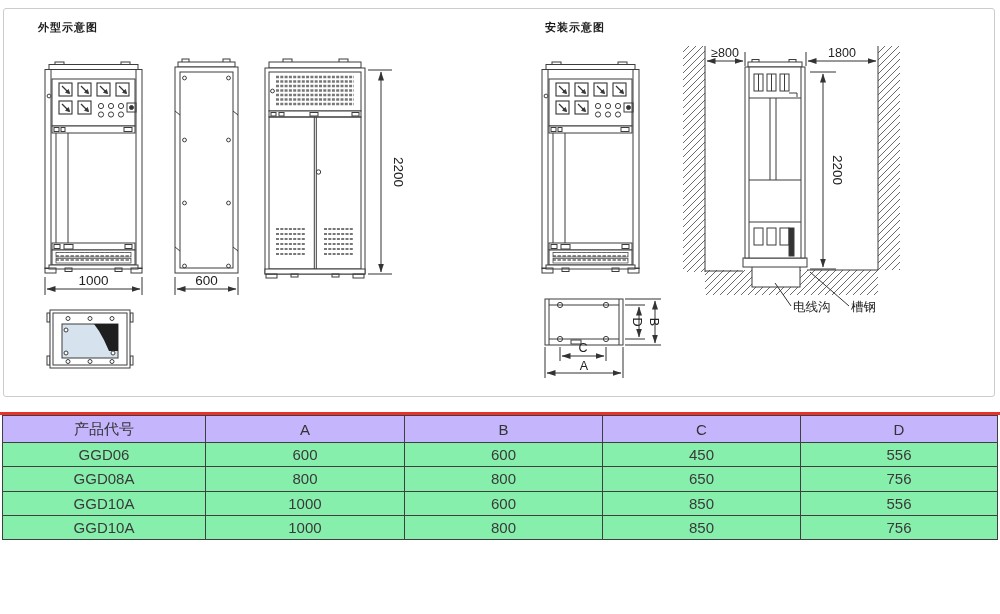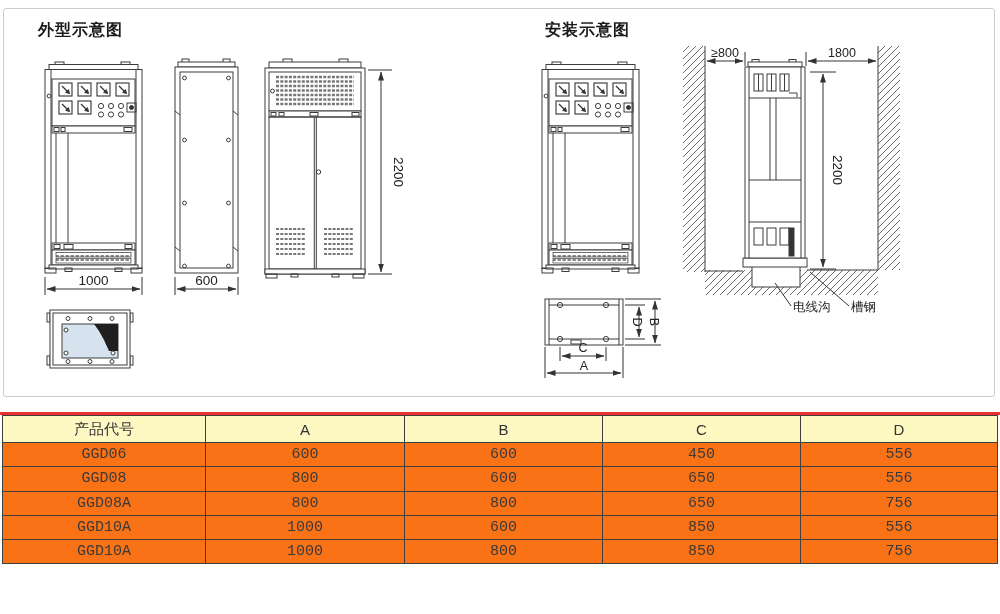--- a/index.html
+++ b/index.html
@@ -5,38 +5,38 @@
   html,body{margin:0;padding:0;background:#fff;}
   body{
     width:1000px;height:614px;position:relative;overflow:hidden;
     font-family:"Liberation Sans",sans-serif;color:#2e2e2e;
   }
   .diagram-panel{
     position:absolute;left:3px;top:8px;width:992px;height:389px;
     border:1px solid #c9cdd0;border-radius:3px;background:#fff;box-sizing:border-box;
   }
   .diagram-title{
-    position:absolute;top:20px;font-size:16px;font-weight:600;
+    position:absolute;top:20px;font-size:11px;font-weight:600;
     letter-spacing:1px;color:#1b1b1b;
   }
   .title-outline{left:38px;}
   .title-install{left:545px;}
   svg.drawing{position:absolute;left:0;top:0;}
   svg text{font-family:"Liberation Sans",sans-serif;fill:#222;stroke:none;}
   .table-wrap{position:absolute;left:0;top:412px;width:1000px;}
   .red-bar{height:3px;background:#e8322b;width:100%;}
   table.spec{
     width:996px;margin:0 2px;border-collapse:collapse;table-layout:fixed;
   }
   table.spec th,table.spec td{
     border:1px solid #3f3f3f;text-align:center;vertical-align:middle;
     font-size:15px;color:#3a3a3a;padding:0;overflow:hidden;white-space:nowrap;
   }
-  table.spec th{height:26px;background:#fef9c3;font-weight:400;color:#333;}
-  table.spec td{height:23.3px;background:#f97316;font-family:Liberation Mono, monospace;}
+  table.spec th{height:26px;background:#c4b5fd;font-weight:400;color:#333;}
+  table.spec td{height:23.3px;background:#86efac;}
   col.c0{width:20.4%}col.c1{width:20.0%}col.c2{width:19.9%}col.c3{width:19.9%}col.c4{width:19.8%}
 </style>
 </head>
 <body>
 
 <div class="diagram-panel"></div>
 <div class="diagram-title title-outline">外型示意图</div>
 <div class="diagram-title title-install">安装示意图</div>
 
 <svg class="drawing" width="1000" height="398" viewBox="0 0 1000 398">
@@ -313,27 +313,20 @@
     </thead>
     <tbody>
       <tr>
         <td>GGD06</td>
         <td>600</td>
         <td>600</td>
         <td>450</td>
         <td>556</td>
       </tr>
       <tr>
-        <td>GGD08</td>
-        <td>800</td>
-        <td>600</td>
-        <td>650</td>
-        <td>556</td>
-      </tr>
-      <tr>
         <td>GGD08A</td>
         <td>800</td>
         <td>800</td>
         <td>650</td>
         <td>756</td>
       </tr>
       <tr>
         <td>GGD10A</td>
         <td>1000</td>
         <td>600</td>

